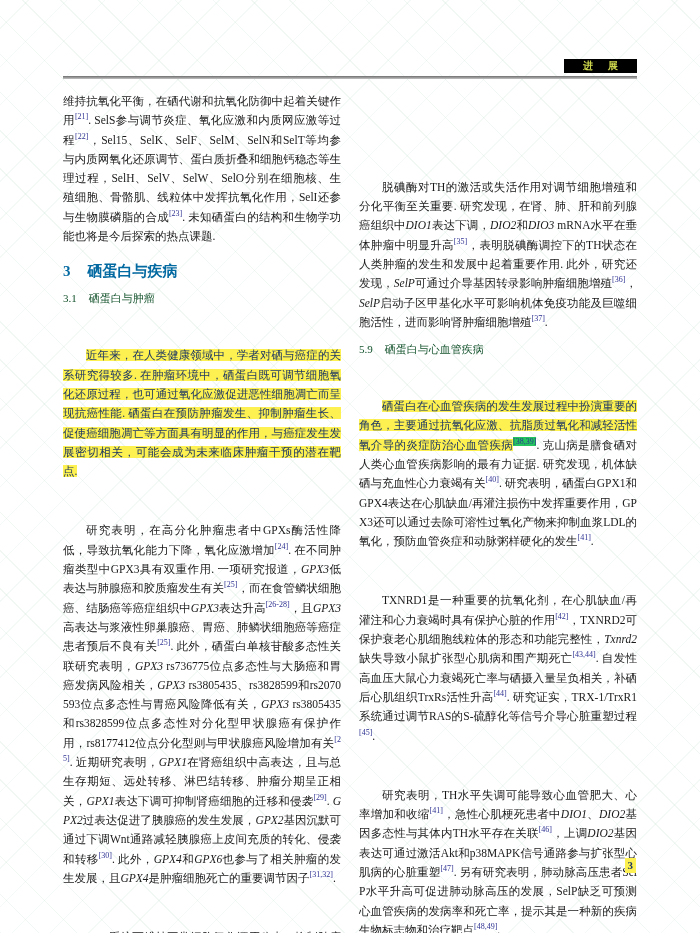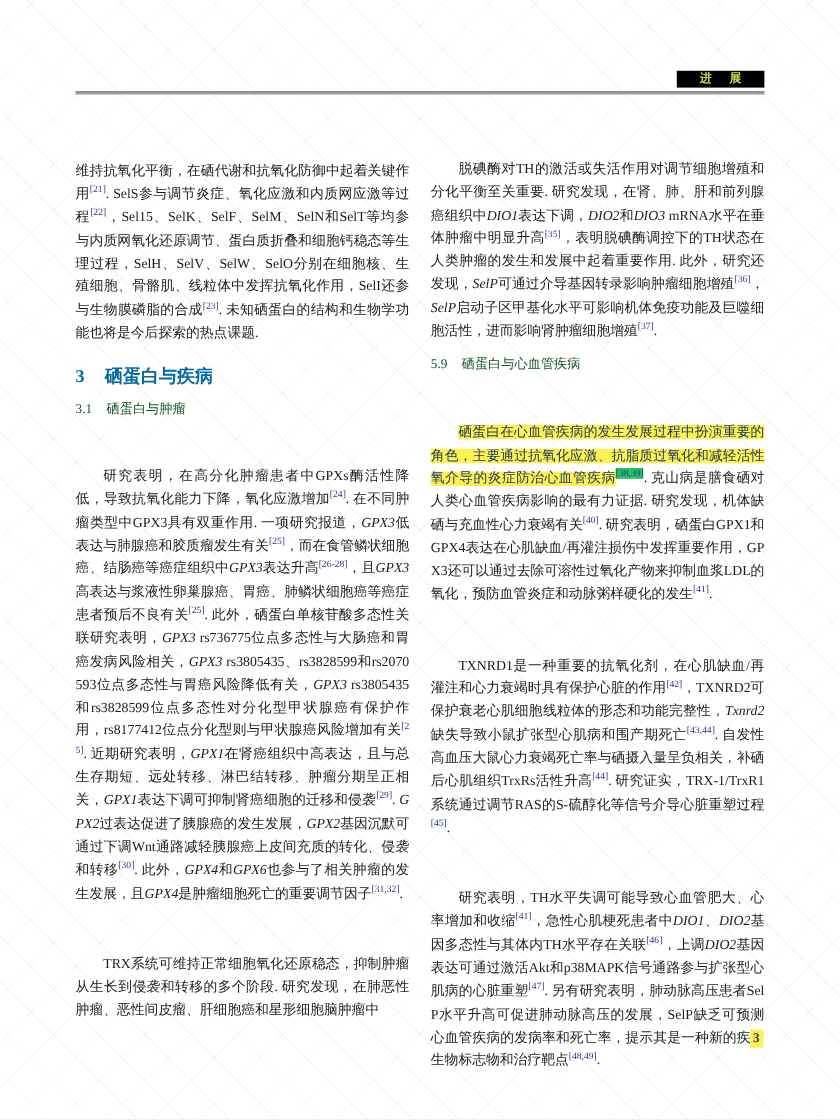--- a/index.html
+++ b/index.html
@@ -73,20 +73,21 @@
 <body>
 
 <div class="page">
   <div class="badge">进 展</div>
   <div class="rule"></div>
   <div class="columns">
     <div class="col" id="col-left">
         <p class="para"><span class="">维持抗氧化平衡，在硒代谢和抗氧化防御中起着关键作用</span><sup class="cite ">[21]</sup><span class="">. SelS参与调节炎症、氧化应激和内质网应激等过程</span><sup class="cite ">[22]</sup><span class="">，Sel15、SelK、SelF、SelM、SelN和SelT等均参与内质网氧化还原调节、蛋白质折叠和细胞钙稳态等生理过程，SelH、SelV、SelW、SelO分别在细胞核、生殖细胞、骨骼肌、线粒体中发挥抗氧化作用，SelI还参与生物膜磷脂的合成</span><sup class="cite ">[23]</sup><span class="">. 未知硒蛋白的结构和生物学功能也将是今后探索的热点课题.</span></p>
         <div class="h1"><span class="hnum">3</span><span>硒蛋白与疾病</span></div>
         <div class="h2"><span class="hnum">3.1</span><span>硒蛋白与肿瘤</span></div>
+        <p class="para indent"><span class="hl">近年来，在人类健康领域中，学者对硒与癌症的关系研究得较多. 在肿瘤环境中，硒蛋白既可调节细胞氧化还原过程，也可通过氧化应激促进恶性细胞凋亡而呈现抗癌性能. 硒蛋白在预防肿瘤发生、抑制肿瘤生长、促使癌细胞凋亡等方面具有明显的作用，与癌症发生发展密切相关，可能会成为未来临床肿瘤干预的潜在靶点.</span></p>
         <p class="para indent"><span class="">研究表明，在高分化肿瘤患者中GPXs酶活性降低，导致抗氧化能力下降，氧化应激增加</span><sup class="cite ">[24]</sup><span class="">. 在不同肿瘤类型中GPX3具有双重作用. 一项研究报道，</span><span class="i ">GPX3</span><span class="">低表达与肺腺癌和胶质瘤发生有关</span><sup class="cite ">[25]</sup><span class="">，而在食管鳞状细胞癌、结肠癌等癌症组织中</span><span class="i ">GPX3</span><span class="">表达升高</span><sup class="cite ">[26-28]</sup><span class="">，且</span><span class="i ">GPX3</span><span class="">高表达与浆液性卵巢腺癌、胃癌、肺鳞状细胞癌等癌症患者预后不良有关</span><sup class="cite ">[25]</sup><span class="">. 此外，硒蛋白单核苷酸多态性关联研究表明，</span><span class="i ">GPX3</span><span class=""> rs736775位点多态性与大肠癌和胃癌发病风险相关，</span><span class="i ">GPX3</span><span class=""> rs3805435、rs3828599和rs2070593位点多态性与胃癌风险降低有关，</span><span class="i ">GPX3</span><span class=""> rs3805435和rs3828599位点多态性对分化型甲状腺癌有保护作用，rs8177412位点分化型则与甲状腺癌风险增加有关</span><sup class="cite ">[25]</sup><span class="">. 近期研究表明，</span><span class="i ">GPX1</span><span class="">在肾癌组织中高表达，且与总生存期短、远处转移、淋巴结转移、肿瘤分期呈正相关，</span><span class="i ">GPX1</span><span class="">表达下调可抑制肾癌细胞的迁移和侵袭</span><sup class="cite ">[29]</sup><span class="">. </span><span class="i ">GPX2</span><span class="">过表达促进了胰腺癌的发生发展，</span><span class="i ">GPX2</span><span class="">基因沉默可通过下调Wnt通路减轻胰腺癌上皮间充质的转化、侵袭和转移</span><sup class="cite ">[30]</sup><span class="">. 此外，</span><span class="i ">GPX4</span><span class="">和</span><span class="i ">GPX6</span><span class="">也参与了相关肿瘤的发生发展，且</span><span class="i ">GPX4</span><span class="">是肿瘤细胞死亡的重要调节因子</span><sup class="cite ">[31,32]</sup><span class="">.</span></p>
         <p class="para indent"><span class="">TRX系统可维持正常细胞氧化还原稳态，抑制肿瘤从生长到侵袭和转移的多个阶段. 研究发现，在肺恶性肿瘤、恶性间皮瘤、肝细胞癌和星形细胞脑肿瘤中</span></p>
       </div>
     <div class="col" id="col-right">
         <p class="para indent"><span class="">脱碘酶对TH的激活或失活作用对调节细胞增殖和分化平衡至关重要. 研究发现，在肾、肺、肝和前列腺癌组织中</span><span class="i ">DIO1</span><span class="">表达下调，</span><span class="i ">DIO2</span><span class="">和</span><span class="i ">DIO3</span><span class=""> mRNA水平在垂体肿瘤中明显升高</span><sup class="cite ">[35]</sup><span class="">，表明脱碘酶调控下的TH状态在人类肿瘤的发生和发展中起着重要作用. 此外，研究还发现，</span><span class="i ">SelP</span><span class="">可通过介导基因转录影响肿瘤细胞增殖</span><sup class="cite ">[36]</sup><span class="">，</span><span class="i ">SelP</span><span class="">启动子区甲基化水平可影响机体免疫功能及巨噬细胞活性，进而影响肾肿瘤细胞增殖</span><sup class="cite ">[37]</sup><span class="">.</span></p>
         <div class="h2"><span class="hnum">5.9</span><span>硒蛋白与心血管疾病</span></div>
         <p class="para indent"><span class="hl">硒蛋白在心血管疾病的发生发展过程中扮演重要的角色，主要通过抗氧化应激、抗脂质过氧化和减轻活性氧介导的炎症防治心血管疾病</span><sup class="cite hl">[38,39]</sup><span class="">. 克山病是膳食硒对人类心血管疾病影响的最有力证据. 研究发现，机体缺硒与充血性心力衰竭有关</span><sup class="cite ">[40]</sup><span class="">. 研究表明，硒蛋白GPX1和GPX4表达在心肌缺血/再灌注损伤中发挥重要作用，GPX3还可以通过去除可溶性过氧化产物来抑制血浆LDL的氧化，预防血管炎症和动脉粥样硬化的发生</span><sup class="cite ">[41]</sup><span class="">.</span></p>
         <p class="para indent"><span class="">TXNRD1是一种重要的抗氧化剂，在心肌缺血/再灌注和心力衰竭时具有保护心脏的作用</span><sup class="cite ">[42]</sup><span class="">，TXNRD2可保护衰老心肌细胞线粒体的形态和功能完整性，</span><span class="i ">Txnrd2</span><span class="">缺失导致小鼠扩张型心肌病和围产期死亡</span><sup class="cite ">[43,44]</sup><span class="">. 自发性高血压大鼠心力衰竭死亡率与硒摄入量呈负相关，补硒后心肌组织TrxRs活性升高</span><sup class="cite ">[44]</sup><span class="">. 研究证实，TRX-1/TrxR1系统通过调节RAS的S-硫醇化等信号介导心脏重塑过程</span><sup class="cite ">[45]</sup><span class="">.</span></p>
         <p class="para indent"><span class="">研究表明，TH水平失调可能导致心血管肥大、心率增加和收缩</span><sup class="cite ">[41]</sup><span class="">，急性心肌梗死患者中</span><span class="i ">DIO1</span><span class="">、</span><span class="i ">DIO2</span><span class="">基因多态性与其体内TH水平存在关联</span><sup class="cite ">[46]</sup><span class="">，上调</span><span class="i ">DIO2</span><span class="">基因表达可通过激活Akt和p38MAPK信号通路参与扩张型心肌病的心脏重塑</span><sup class="cite ">[47]</sup><span class="">. 另有研究表明，肺动脉高压患者SelP水平升高可促进肺动脉高压的发展，SelP缺乏可预测心血管疾病的发病率和死亡率，提示其是一种新的疾病生物标志物和治疗靶点</span><sup class="cite ">[48,49]</sup><span class="">.</span></p>
       </div>

